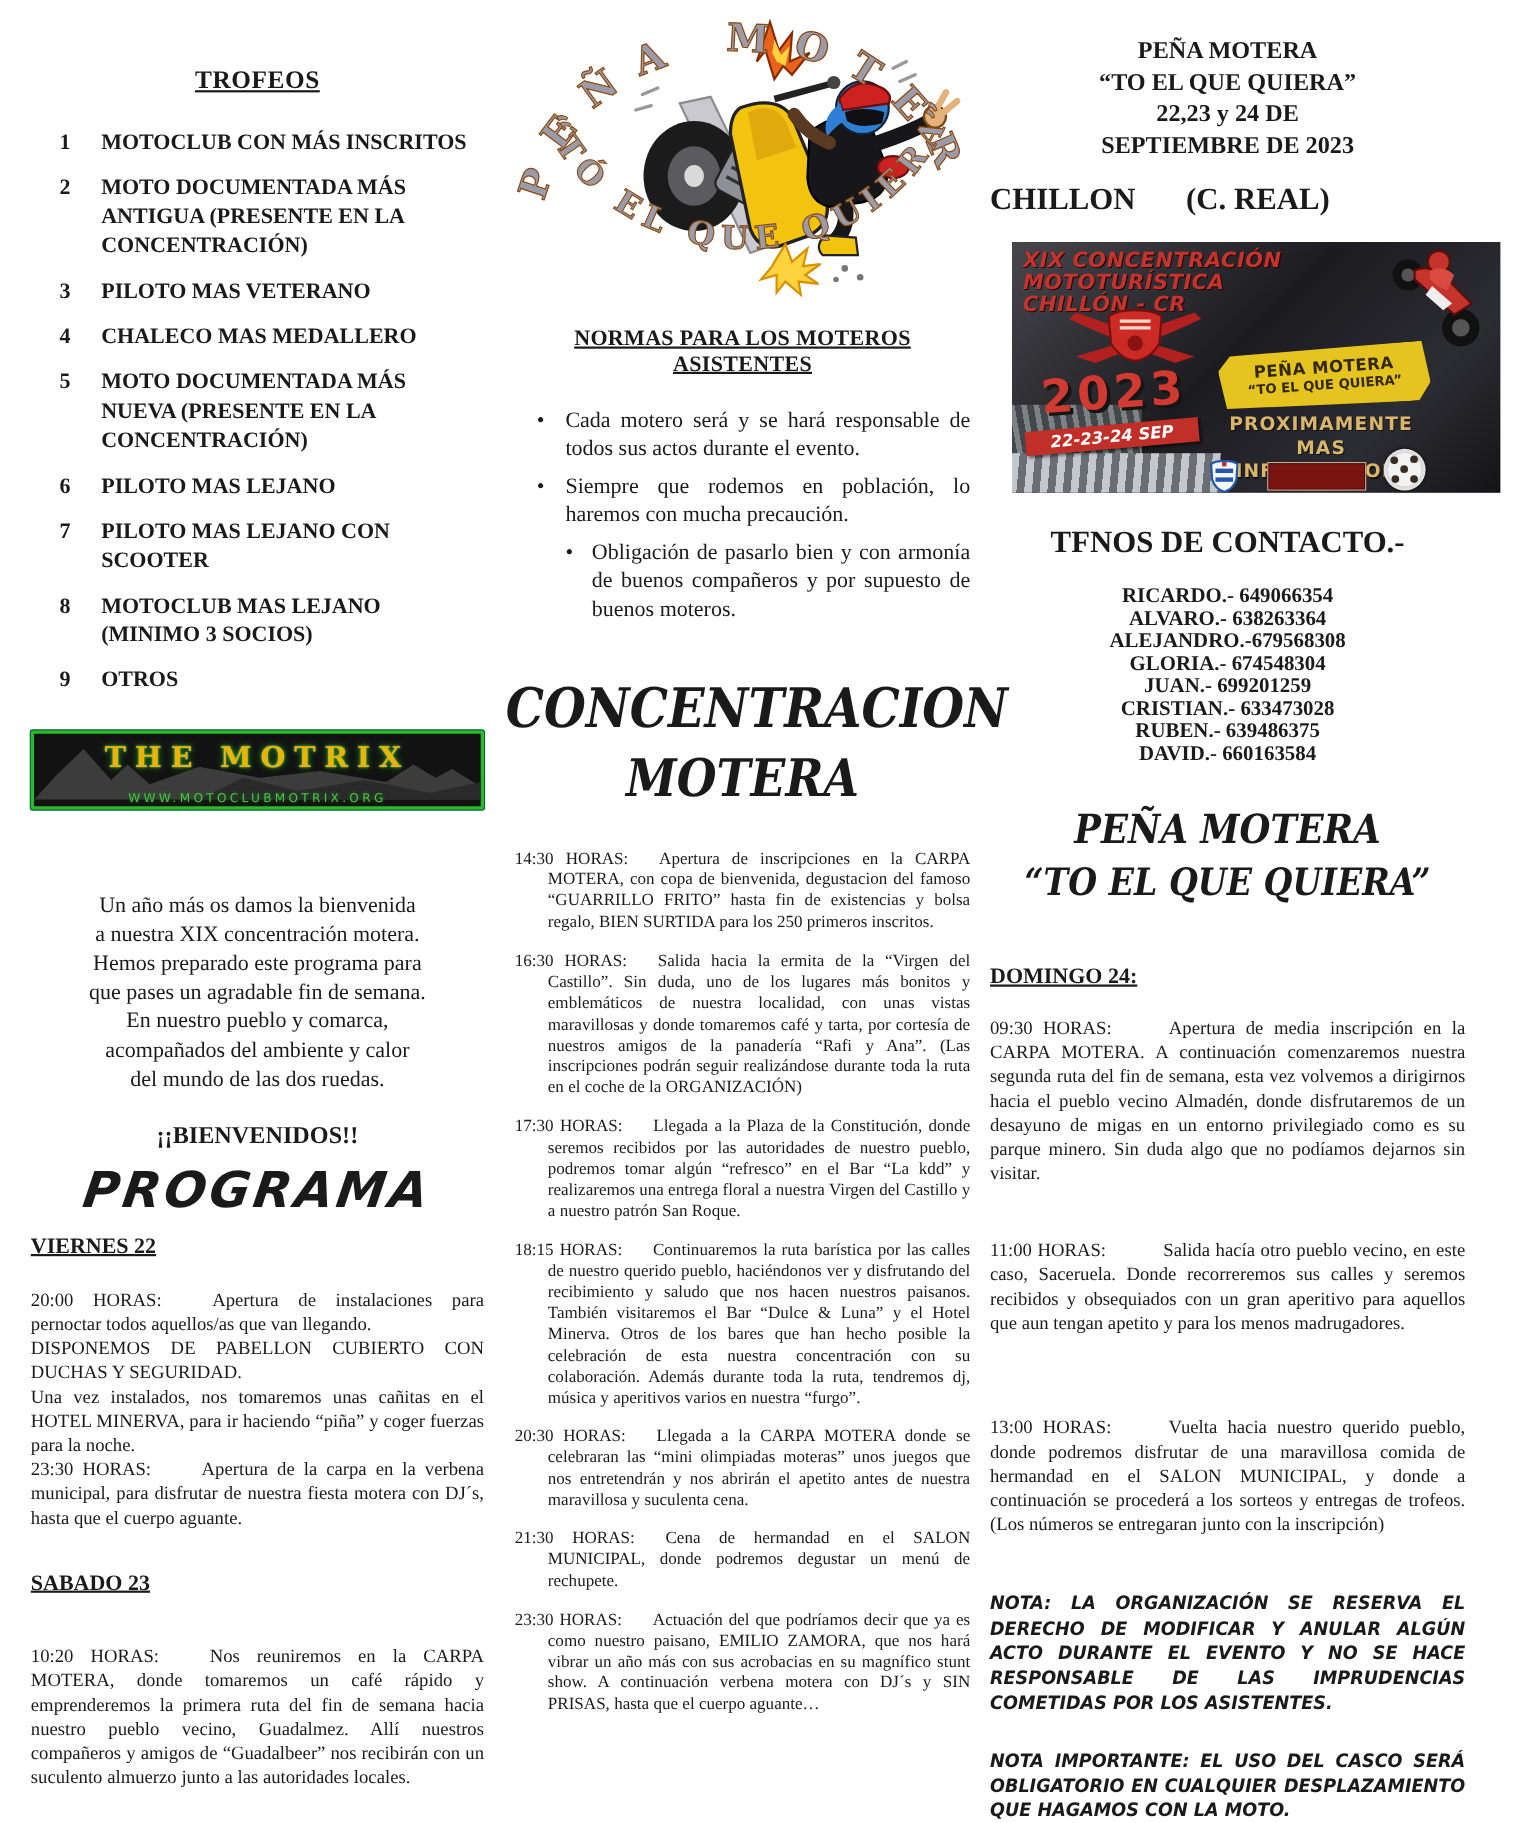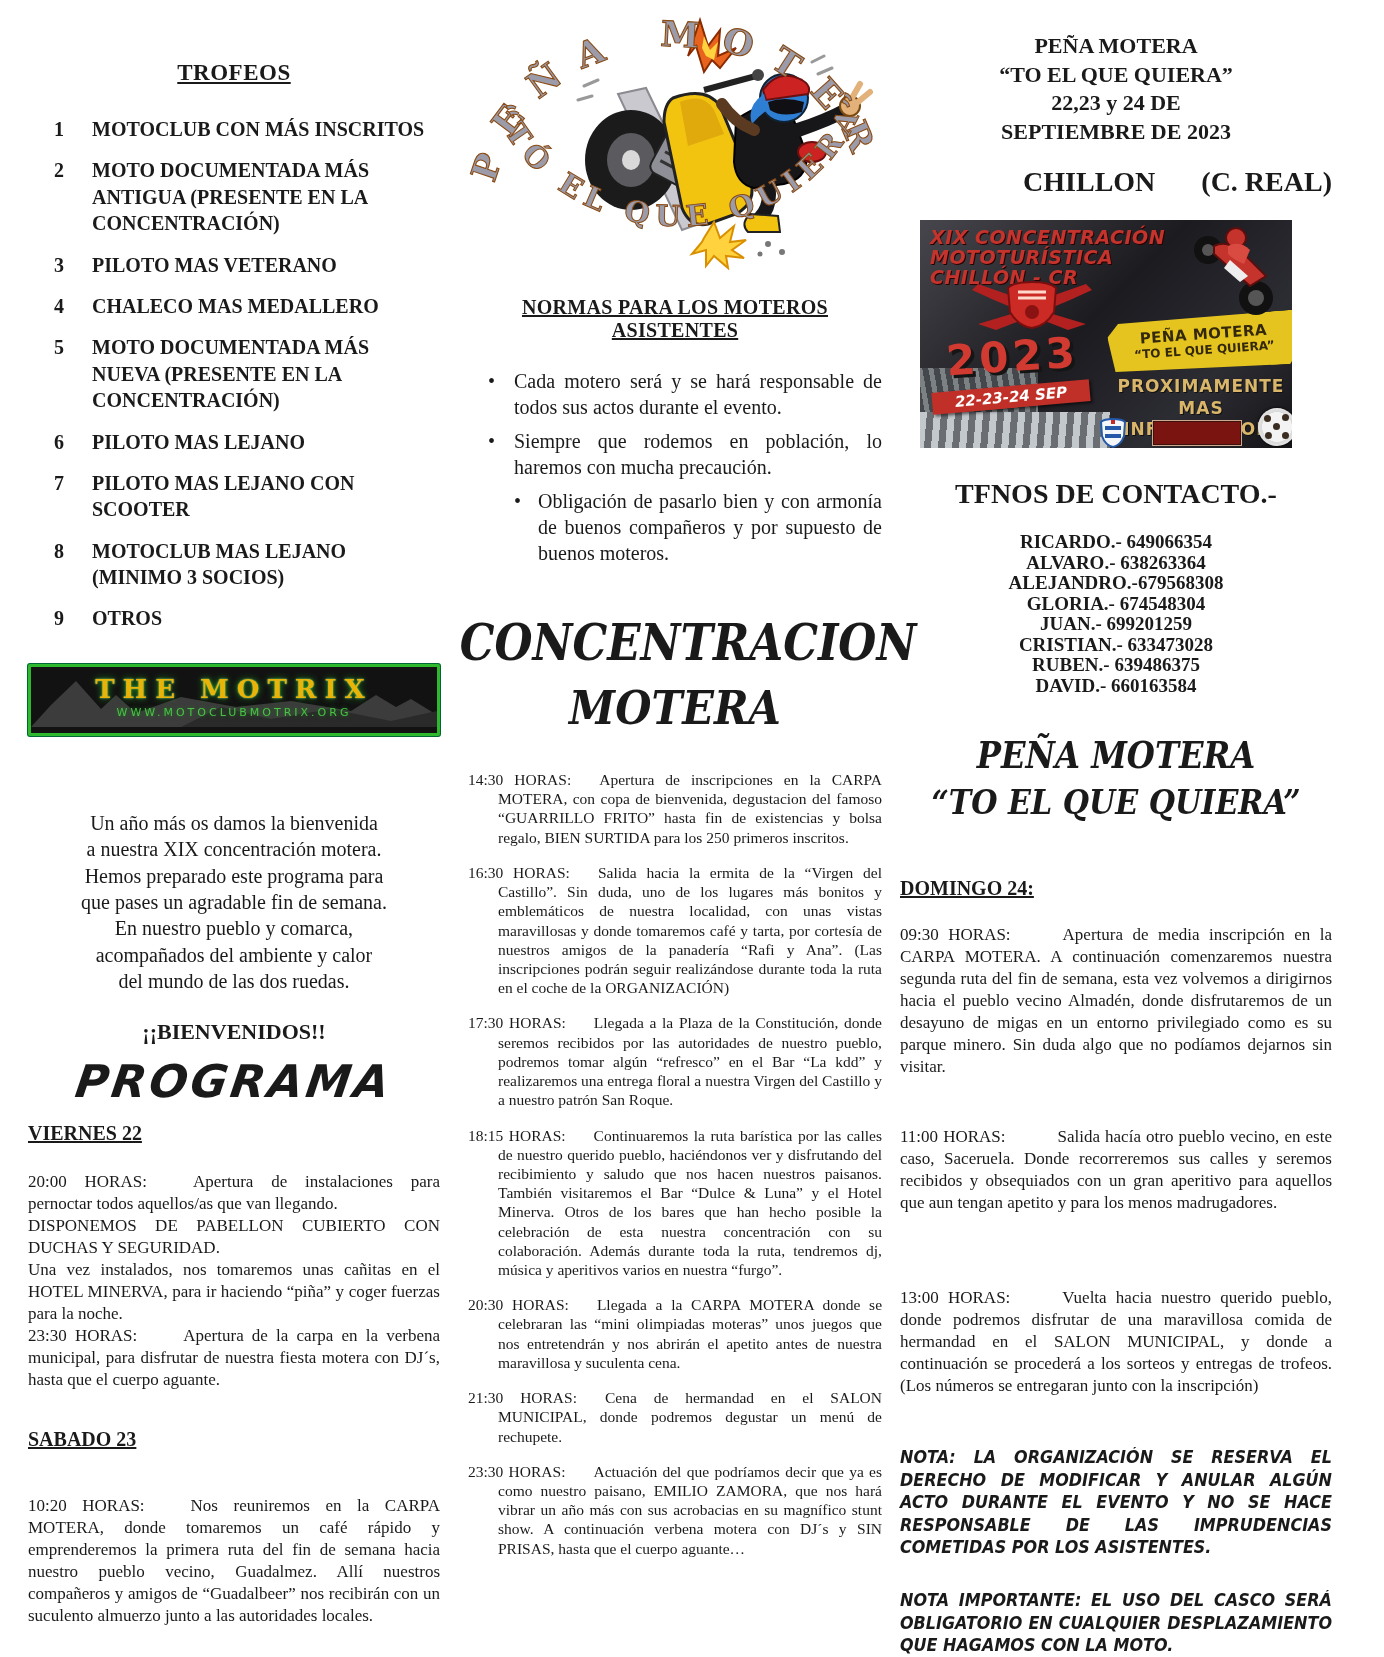--- a/index.html
+++ b/index.html
@@ -18,21 +18,21 @@
   .trofeos-title{margin-top:60px;font-size:23px;letter-spacing:.5px;}
   .trofeos-list{margin-top:30px;}
   .trofeo{display:grid;grid-template-columns:38px 1fr;padding-left:26px;
           font-weight:bold;font-size:20px;line-height:1.32;margin-bottom:15px;}
   .motrix{margin-top:32px;height:66px;border:3px solid #2db82d;background:#121212;
           position:relative;overflow:hidden;border-radius:2px;box-shadow:0 0 0 1px #063;}
   .motrix svg{position:absolute;left:0;top:0;}
   .motrix-txt{position:relative;text-align:center;padding-top:7px;}
   .motrix-name{font-family:"DejaVu Serif",serif;font-weight:bold;font-size:26px;letter-spacing:8px;
                color:#eab308;text-shadow:0 0 7px #1d9a1d,0 0 2px #baffb0;}
-  .motrix-url{font-size:11px;letter-spacing:3px;color:#49c246;margin-top:2px;
+  .motrix-url{font-size:11px;letter-spacing:3px;color:#49c246;margin-top:15px;
               text-shadow:0 0 4px #1d7a1d;font-family:"DejaVu Sans",sans-serif;text-align:center;}
   .welcome{margin-top:74px;font-size:20px;line-height:1.32;white-space:pre-line;}
   .bienvenidos{margin-top:24px;font-size:22px;font-weight:bold;}
   .programa{margin-top:10px;font-family:"DejaVu Sans",sans-serif;font-style:italic;font-weight:bold;
             font-size:45px;letter-spacing:3px;transform:skewX(-8deg);}
   .day-head{margin-top:14px;font-size:20px;}
   .para{font-size:17px;line-height:1.3;margin:0;}
   .para .t{font-weight:normal;margin-right:46px;}
   .gap26{margin-top:26px;}
   .gap36{margin-top:36px;}
@@ -49,22 +49,22 @@
   .display-font{font-family:"DejaVu Serif",serif;font-weight:900;font-style:italic;
                 letter-spacing:0px;transform:scale(1.04,1.18);}
   .conc1{margin-top:52px;font-size:42px;}
   .conc2{margin-top:16px;font-size:40px;}
   .sched{margin-top:40px;}
   .sched p{font-size:15.5px;line-height:1.24;margin:0 0 16px 0;padding-left:30px;text-indent:-30px;text-align:justify;}
   .sched .t{margin-right:28px;}
 
   
   .r-header{margin-top:32px;font-size:22px;font-weight:bold;line-height:1.3;}
-  .r-loc{margin-top:20px;font-size:28px;font-weight:bold;display:flex;justify-content:flex-end;gap:46px;}
-  .poster{position:relative;margin:22px 0 0 20px;width:372px;height:228px;overflow:hidden;
+  .r-loc{margin-top:20px;font-size:28px;font-weight:bold;display:flex;justify-content:flex-start;gap:46px;}
+  .poster{position:relative;margin:22px 0 0 20px;width:444px;height:228px;overflow:hidden;
           background:linear-gradient(135deg,#46464c 0%,#1b1b20 45%,#2c2c33 75%,#141417 100%);}
   .poster .photo1{position:absolute;left:0;top:148px;width:118px;height:80px;
           background:repeating-linear-gradient(80deg,#8a8f93 0 5px,#4c5054 5px 11px);filter:brightness(.9);}
   .poster .photo2{position:absolute;left:0;top:192px;width:190px;height:36px;
           background:repeating-linear-gradient(95deg,#c3c8cc 0 7px,#6a6e72 7px 14px);}
   .poster .ptitle{position:absolute;left:10px;top:8px;color:#c5342c;font-weight:bold;font-style:italic;
           font-family:"DejaVu Sans",sans-serif;font-size:19px;line-height:1.05;letter-spacing:.5px;
           text-shadow:1px 1px 0 #2a0000;}
   .poster .p2023{position:absolute;left:26px;top:112px;color:#d03a30;font-weight:900;font-size:42px;
           font-family:"DejaVu Sans",sans-serif;transform:rotate(-4deg);text-shadow:3px 3px 0 #151515;letter-spacing:4px;}

